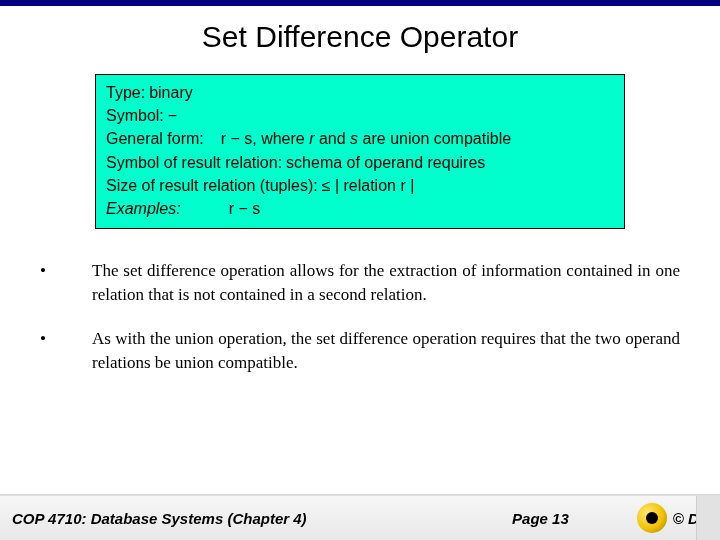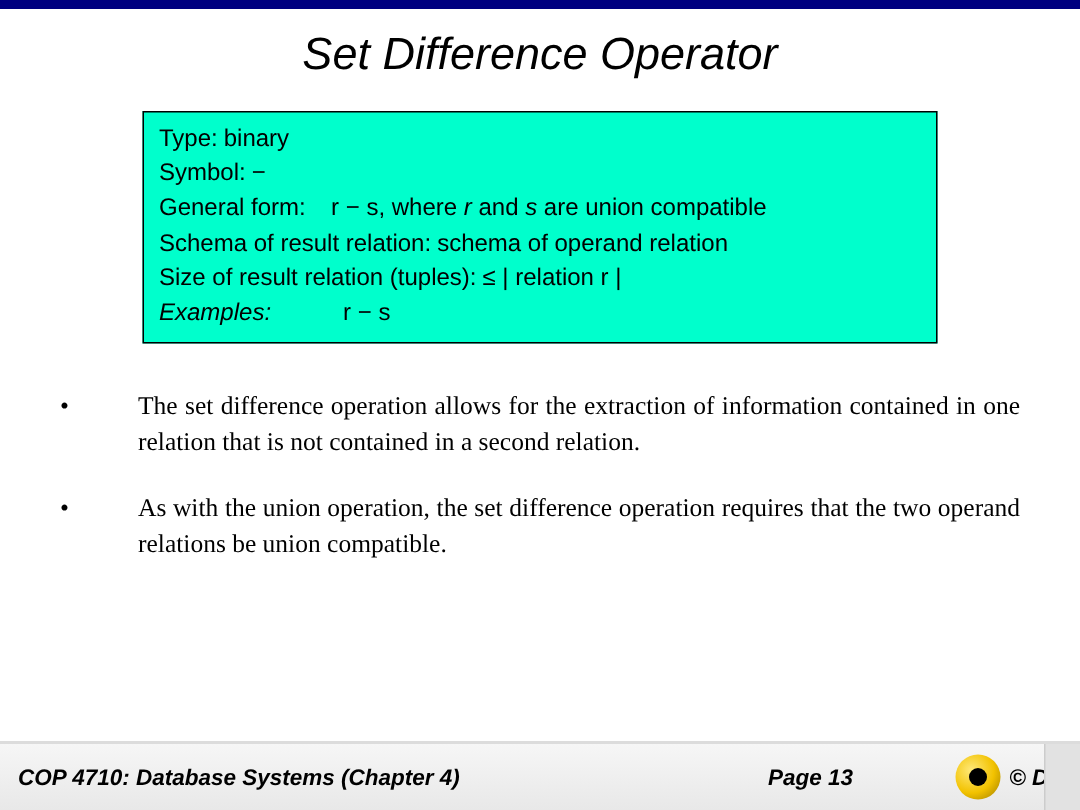--- a/index.html
+++ b/index.html
@@ -17,21 +17,20 @@
     background: #000080;
   }
   .title {
     text-align: center;
     font-family: Arial, Helvetica, sans-serif;
     font-size: 30px;
     color: #000000;
     margin-top: 14px;
     margin-bottom: 20px;
     font-weight: normal;
-    font-style: italic;
   }
   .info-box {
     margin: 0 auto;
     width: 530px;
     background: #00ffcc;
     border: 1px solid #000000;
     padding: 6px 10px 8px 10px;
     font-size: 16px;
     line-height: 1.45;
     color: #000000;
@@ -134,22 +133,22 @@
   <div>
     <span class="lbl">Symbol:</span>
     <span class="val">−</span>
   </div>
   <div>
     <span class="lbl">General form:</span>
     <span class="val">&nbsp;&nbsp;</span>
     <span class="val">r − s, where </span><span class="val ital">r</span><span class="val"> and </span><span class="val ital">s</span><span class="val"> are union compatible</span>
   </div>
   <div>
-    <span class="lbl">Schema of result relation:</span>
-    <span class="val">schema of operand relation</span>
+    <span class="lbl">Symbol of result relation:</span>
+    <span class="val">schema of operand requires</span>
   </div>
   <div>
     <span class="lbl">Size of result relation (tuples):</span>
     <span class="val">≤ | relation r |</span>
   </div>
   <div>
     <span class="lbl ital">Examples:</span>
     <span class="lbl">&nbsp;&nbsp;&nbsp;&nbsp;&nbsp;&nbsp;&nbsp;&nbsp;&nbsp;</span>
     <span class="lbl" style="font-style:normal;">r − s</span>
   </div>

